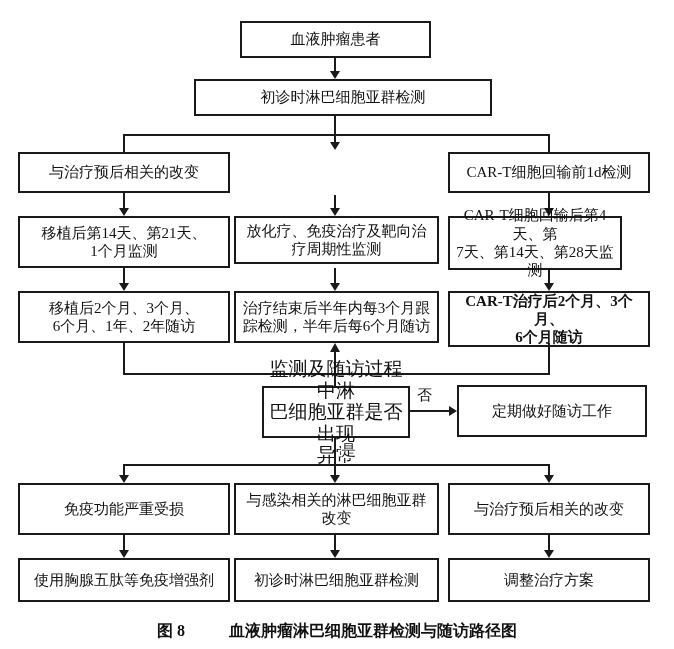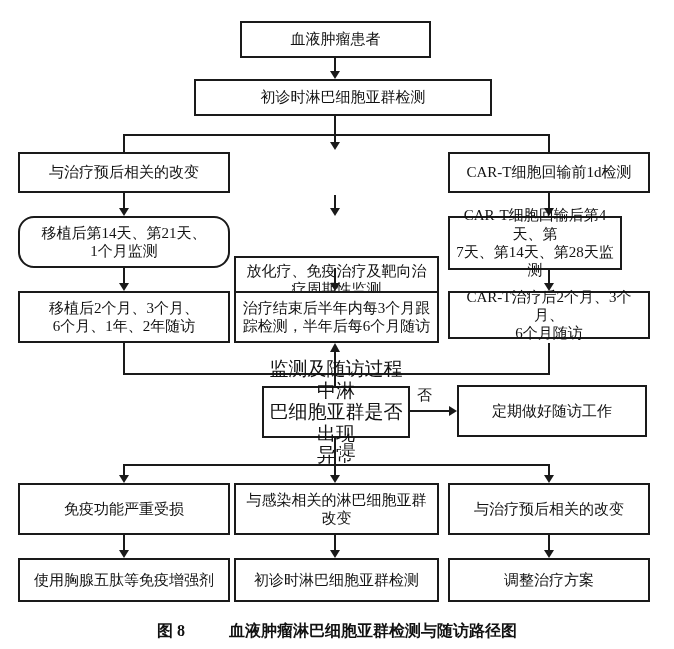--- a/index.html
+++ b/index.html
@@ -72,39 +72,39 @@
   <div class="node" style="left:18px;top:152px;width:212px;height:41px;">与治疗预后相关的改变</div>
   <div class="node" style="left:448px;top:152px;width:202px;height:41px;">CAR-T细胞回输前1d检测</div>
 
   <div class="line" style="left:123px;top:193px;width:2px;height:15px;"></div>
   <div class="arr-down" style="left:119px;top:208px;"></div>
   <div class="line" style="left:334px;top:195px;width:2px;height:13px;"></div>
   <div class="arr-down" style="left:330px;top:208px;"></div>
   <div class="line" style="left:548px;top:193px;width:2px;height:15px;"></div>
   <div class="arr-down" style="left:544px;top:208px;"></div>
 
-  <div class="node" style="left:18px;top:216px;width:212px;height:52px;border-radius:16px;">移植后第14天、第21天、
+  <div class="node" style="left:18px;top:216px;width:212px;height:52px;">移植后第14天、第21天、
 1个月监测</div>
-  <div class="node" style="left:234px;top:216px;width:205px;height:48px;margin-top:40px;">放化疗、免疫治疗及靶向治
+  <div class="node" style="left:234px;top:216px;width:205px;height:48px;">放化疗、免疫治疗及靶向治
 疗周期性监测</div>
   <div class="node" style="left:448px;top:216px;width:174px;height:54px;">CAR-T细胞回输后第4天、第
 7天、第14天、第28天监测</div>
 
   <div class="line" style="left:123px;top:268px;width:2px;height:15px;"></div>
   <div class="arr-down" style="left:119px;top:283px;"></div>
   <div class="line" style="left:334px;top:268px;width:2px;height:15px;"></div>
   <div class="arr-down" style="left:330px;top:283px;"></div>
   <div class="line" style="left:548px;top:270px;width:2px;height:13px;"></div>
   <div class="arr-down" style="left:544px;top:283px;"></div>
 
   <div class="node" style="left:18px;top:291px;width:212px;height:52px;">移植后2个月、3个月、
 6个月、1年、2年随访</div>
   <div class="node" style="left:234px;top:291px;width:205px;height:52px;">治疗结束后半年内每3个月跟
 踪检测，半年后每6个月随访</div>
-  <div class="node" style="left:448px;top:291px;width:202px;height:48px;">CAR-T治疗后2个月、3个月、
+  <div class="node" style="left:448px;top:291px;width:202px;height:56px;font-weight:bold;">CAR-T治疗后2个月、3个月、
 6个月随访</div>
 
   <div class="line" style="left:123px;top:343px;width:2px;height:31px;"></div>
   <div class="line" style="left:548px;top:343px;width:2px;height:31px;"></div>
   <div class="line" style="left:123px;top:373px;width:427px;height:2px;"></div>
   <div class="arr-up" style="left:330px;top:343px;"></div>
   <div class="line" style="left:334px;top:351px;width:2px;height:35px;"></div>
 
   <div class="node" style="left:262px;top:386px;width:148px;height:52px;font-size:19px;line-height:1.13;">监测及随访过程中淋
 巴细胞亚群是否出现

